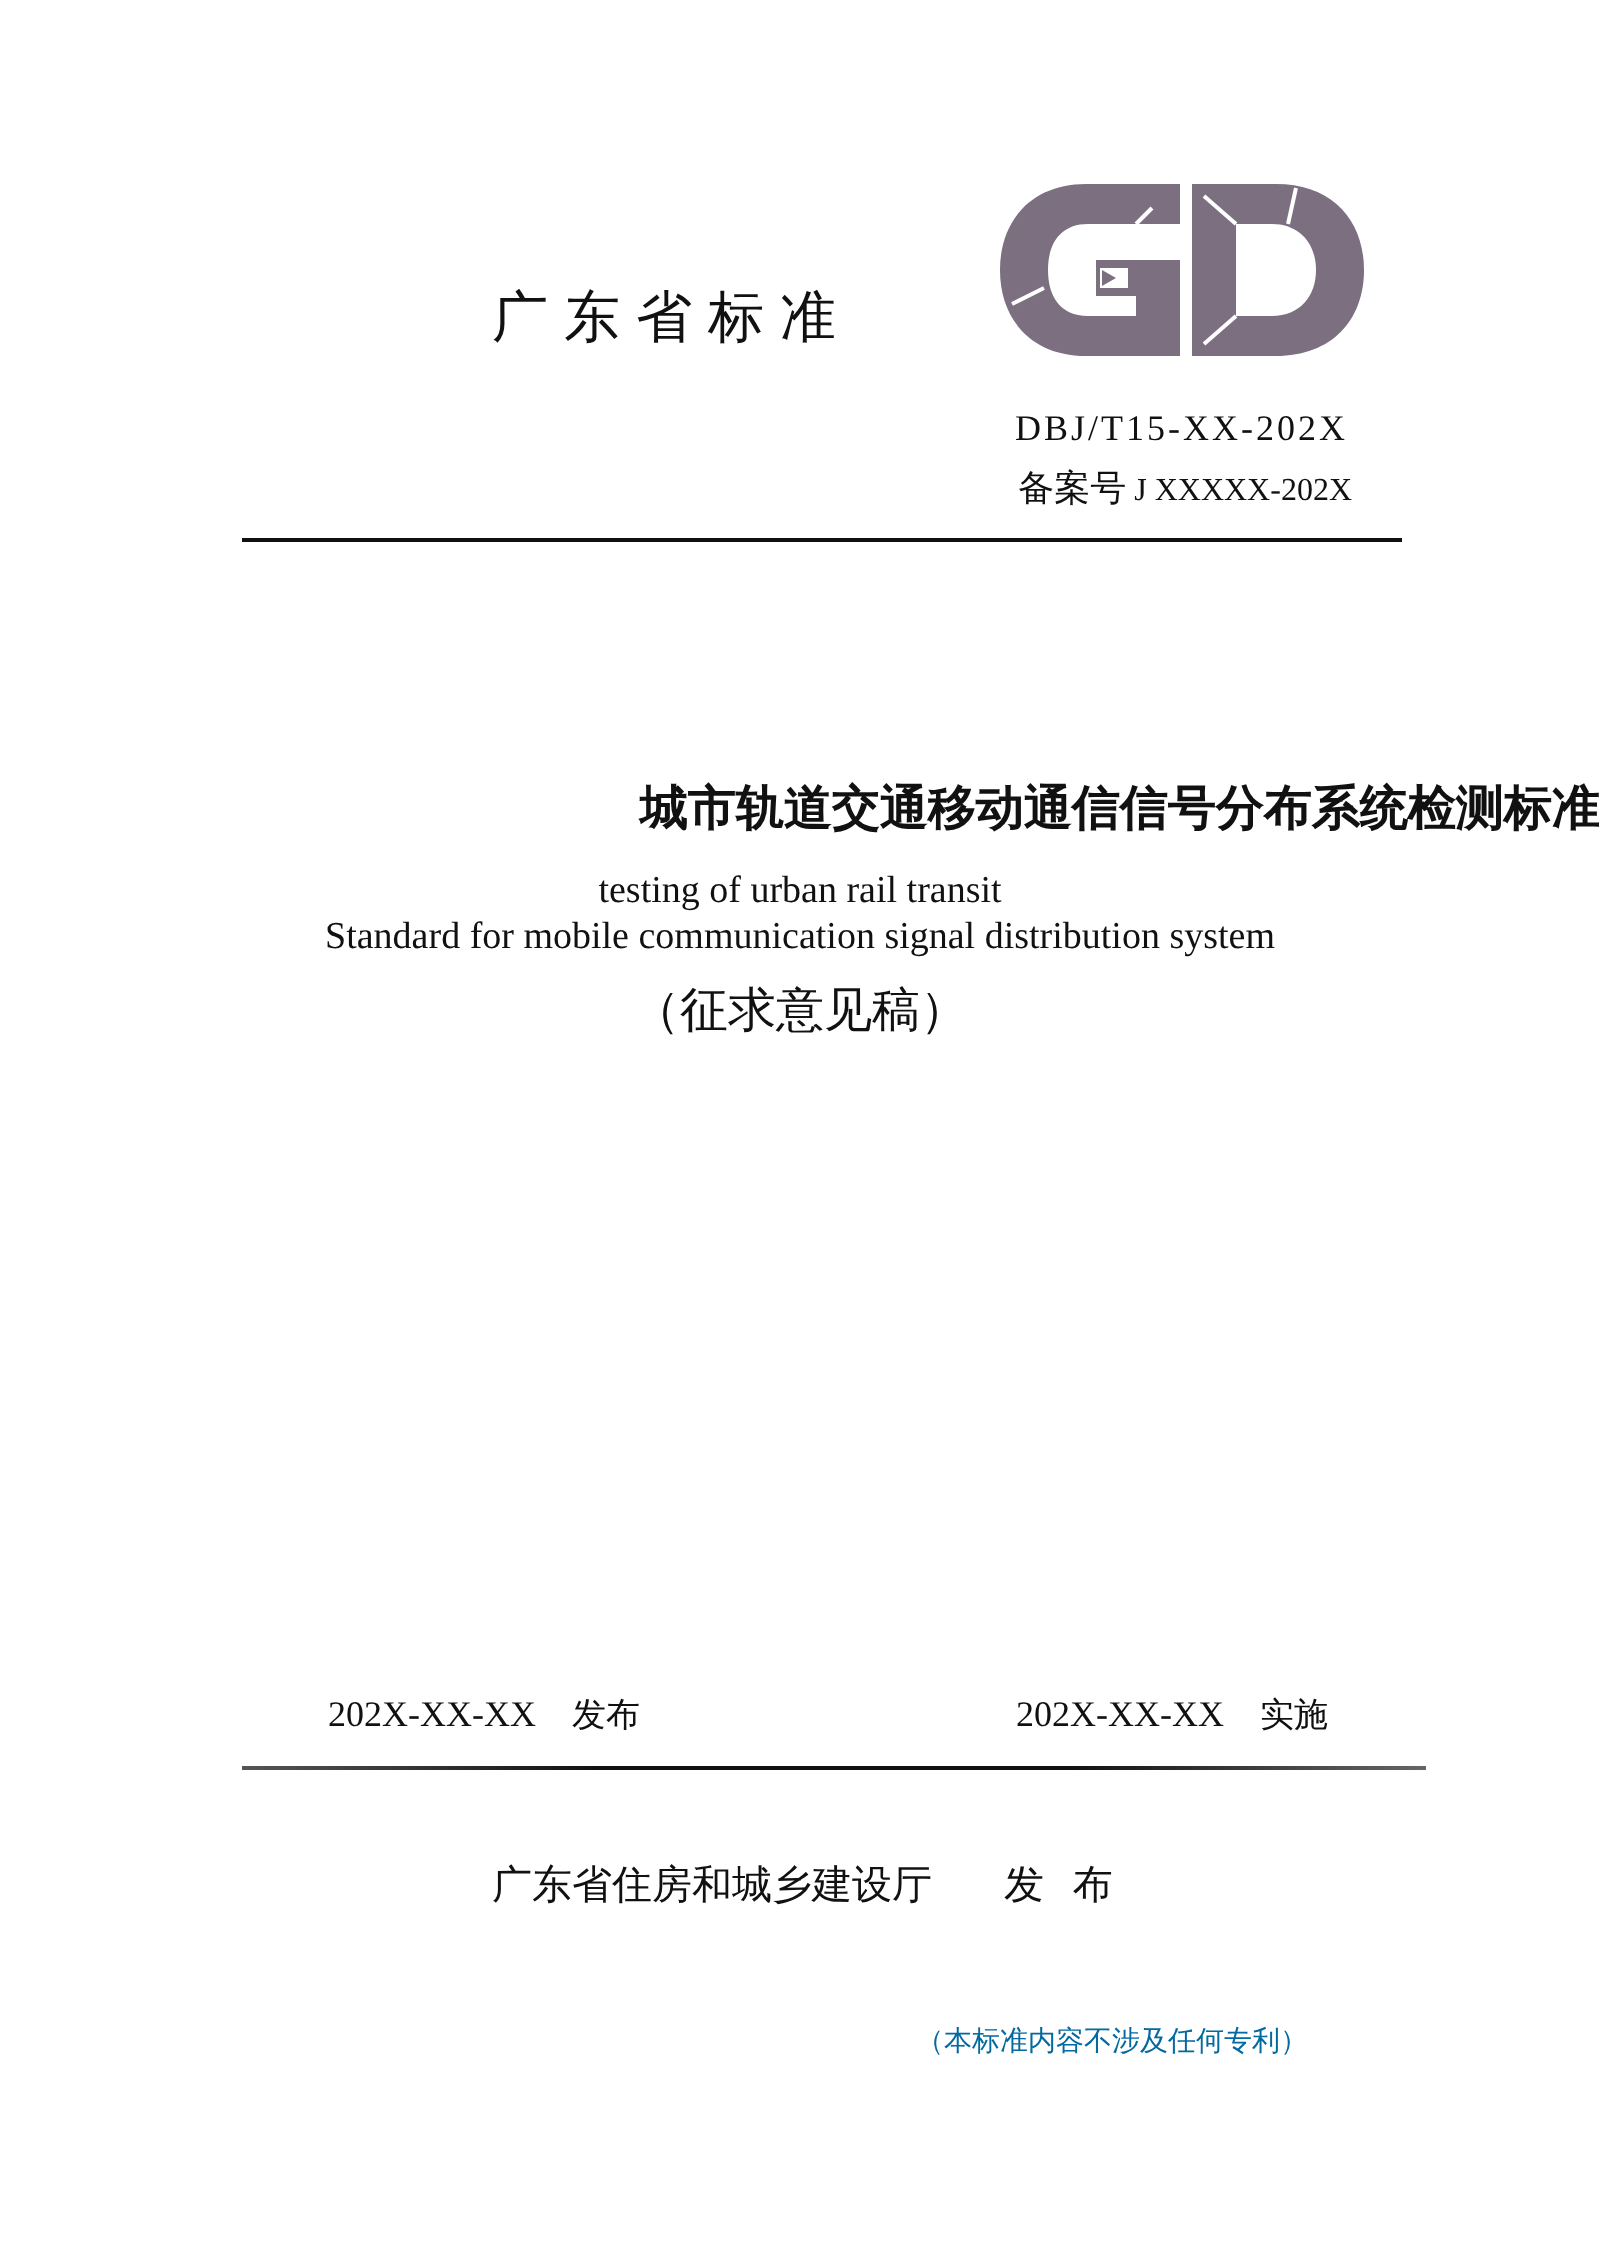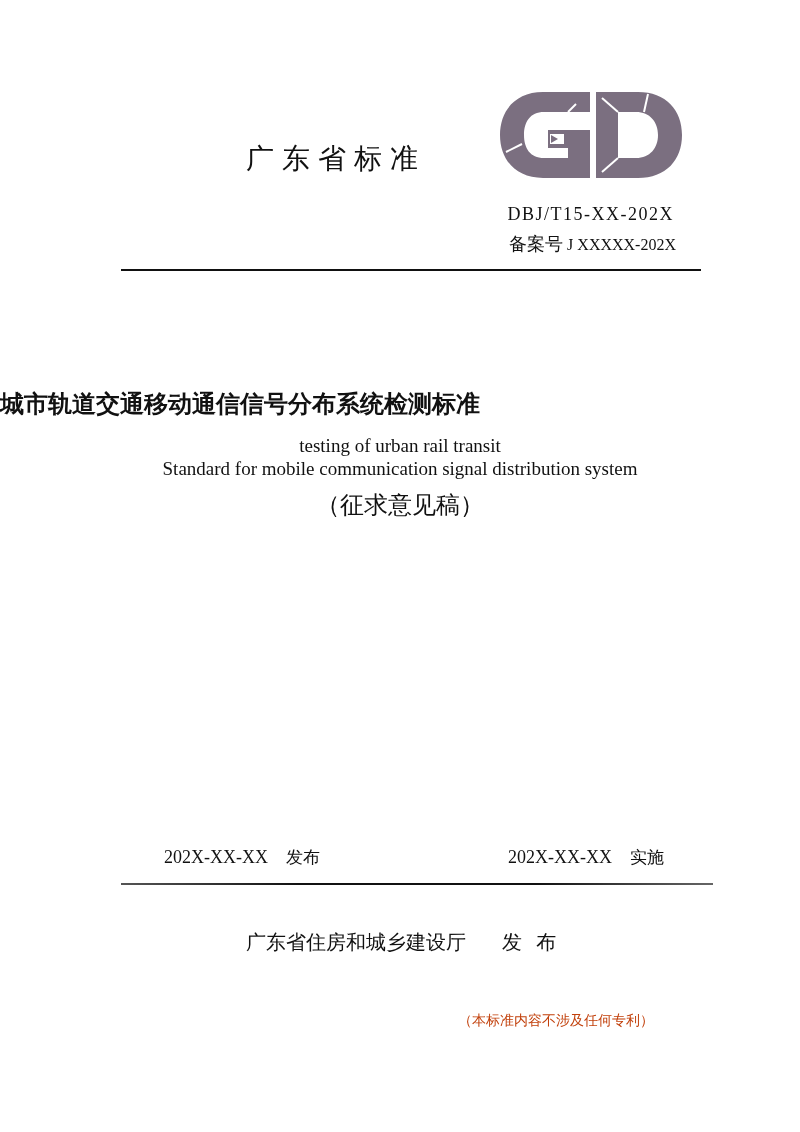--- a/index.html
+++ b/index.html
@@ -5,31 +5,31 @@
     html, body { margin: 0; padding: 0; background: #ffffff; }
     body { width: 800px; height: 1132px; position: relative; overflow: hidden; color: #111; }
     .abs { position: absolute; }
     .province-title { left: 246px; top: 140px; font-family: "DejaVu Sans", sans-serif; font-size: 28px; letter-spacing: 8px; color: #111; white-space: nowrap; }
     .logo { left: 498px; top: 90px; width: 186px; height: 90px; }
     .code { font-family: "Liberation Serif", serif; color: #111; white-space: nowrap; }
     .code-main { right: 126px; top: 204px; font-size: 18px; letter-spacing: 1.5px; }
     .code-record { right: 124px; top: 232px; font-size: 16px; }
     .code-record .cn { font-family: "DejaVu Sans", sans-serif; font-size: 18px; }
     .rule-top { left: 121px; top: 269px; width: 580px; height: 2px; background: #111; }
-    .title-cn { left: 0; width: 800px; top: 388px; text-align: left; font-family: "DejaVu Sans", sans-serif; font-weight: bold; font-size: 24px; color: #111; white-space: nowrap; }
+    .title-cn { left: 0; width: 800px; top: 388px; text-align: right; font-family: "DejaVu Sans", sans-serif; font-weight: bold; font-size: 24px; color: #111; white-space: nowrap; }
     .title-en { left: 0; width: 800px; top: 434px; text-align: center; font-family: "Liberation Serif", serif; font-size: 19px; line-height: 23px; color: #111; }
     .title-draft { left: 0; width: 800px; top: 489px; text-align: center; font-family: "DejaVu Sans", sans-serif; font-size: 24px; font-weight: normal; color: #111; }
     .date { top: 846px; font-family: "Liberation Serif", serif; font-size: 18px; color: #111; white-space: nowrap; }
     .date .cn { font-family: "DejaVu Sans", sans-serif; font-size: 17px; margin-left: 18px; }
     .date-issue { left: 164px; }
     .date-impl { left: 508px; }
     .rule-bottom { left: 121px; top: 883px; width: 592px; height: 2px; background: linear-gradient(90deg, #555 0%, #111 30%, #111 70%, #666 100%); }
     .publisher { left: 246px; top: 929px; font-family: "DejaVu Sans", sans-serif; font-size: 20px; color: #111; white-space: nowrap; }
     .publisher .act { margin-left: 36px; letter-spacing: 4px; }
-    .patent-note { left: 458px; top: 1012px; font-family: "DejaVu Serif", serif; font-size: 14px; color: #c2410c; white-space: nowrap; }
+    .patent-note { left: 458px; top: 1012px; font-family: "DejaVu Serif", serif; font-size: 14px; color: #0369a1; white-space: nowrap; }
   </style>
 </head>
 <body>
 
 <div class="abs province-title">广东省标准</div>
 
 <div class="abs logo">
   <svg width="186" height="90" viewBox="0 0 186 90">
     <g fill="#7b6f80">
 

